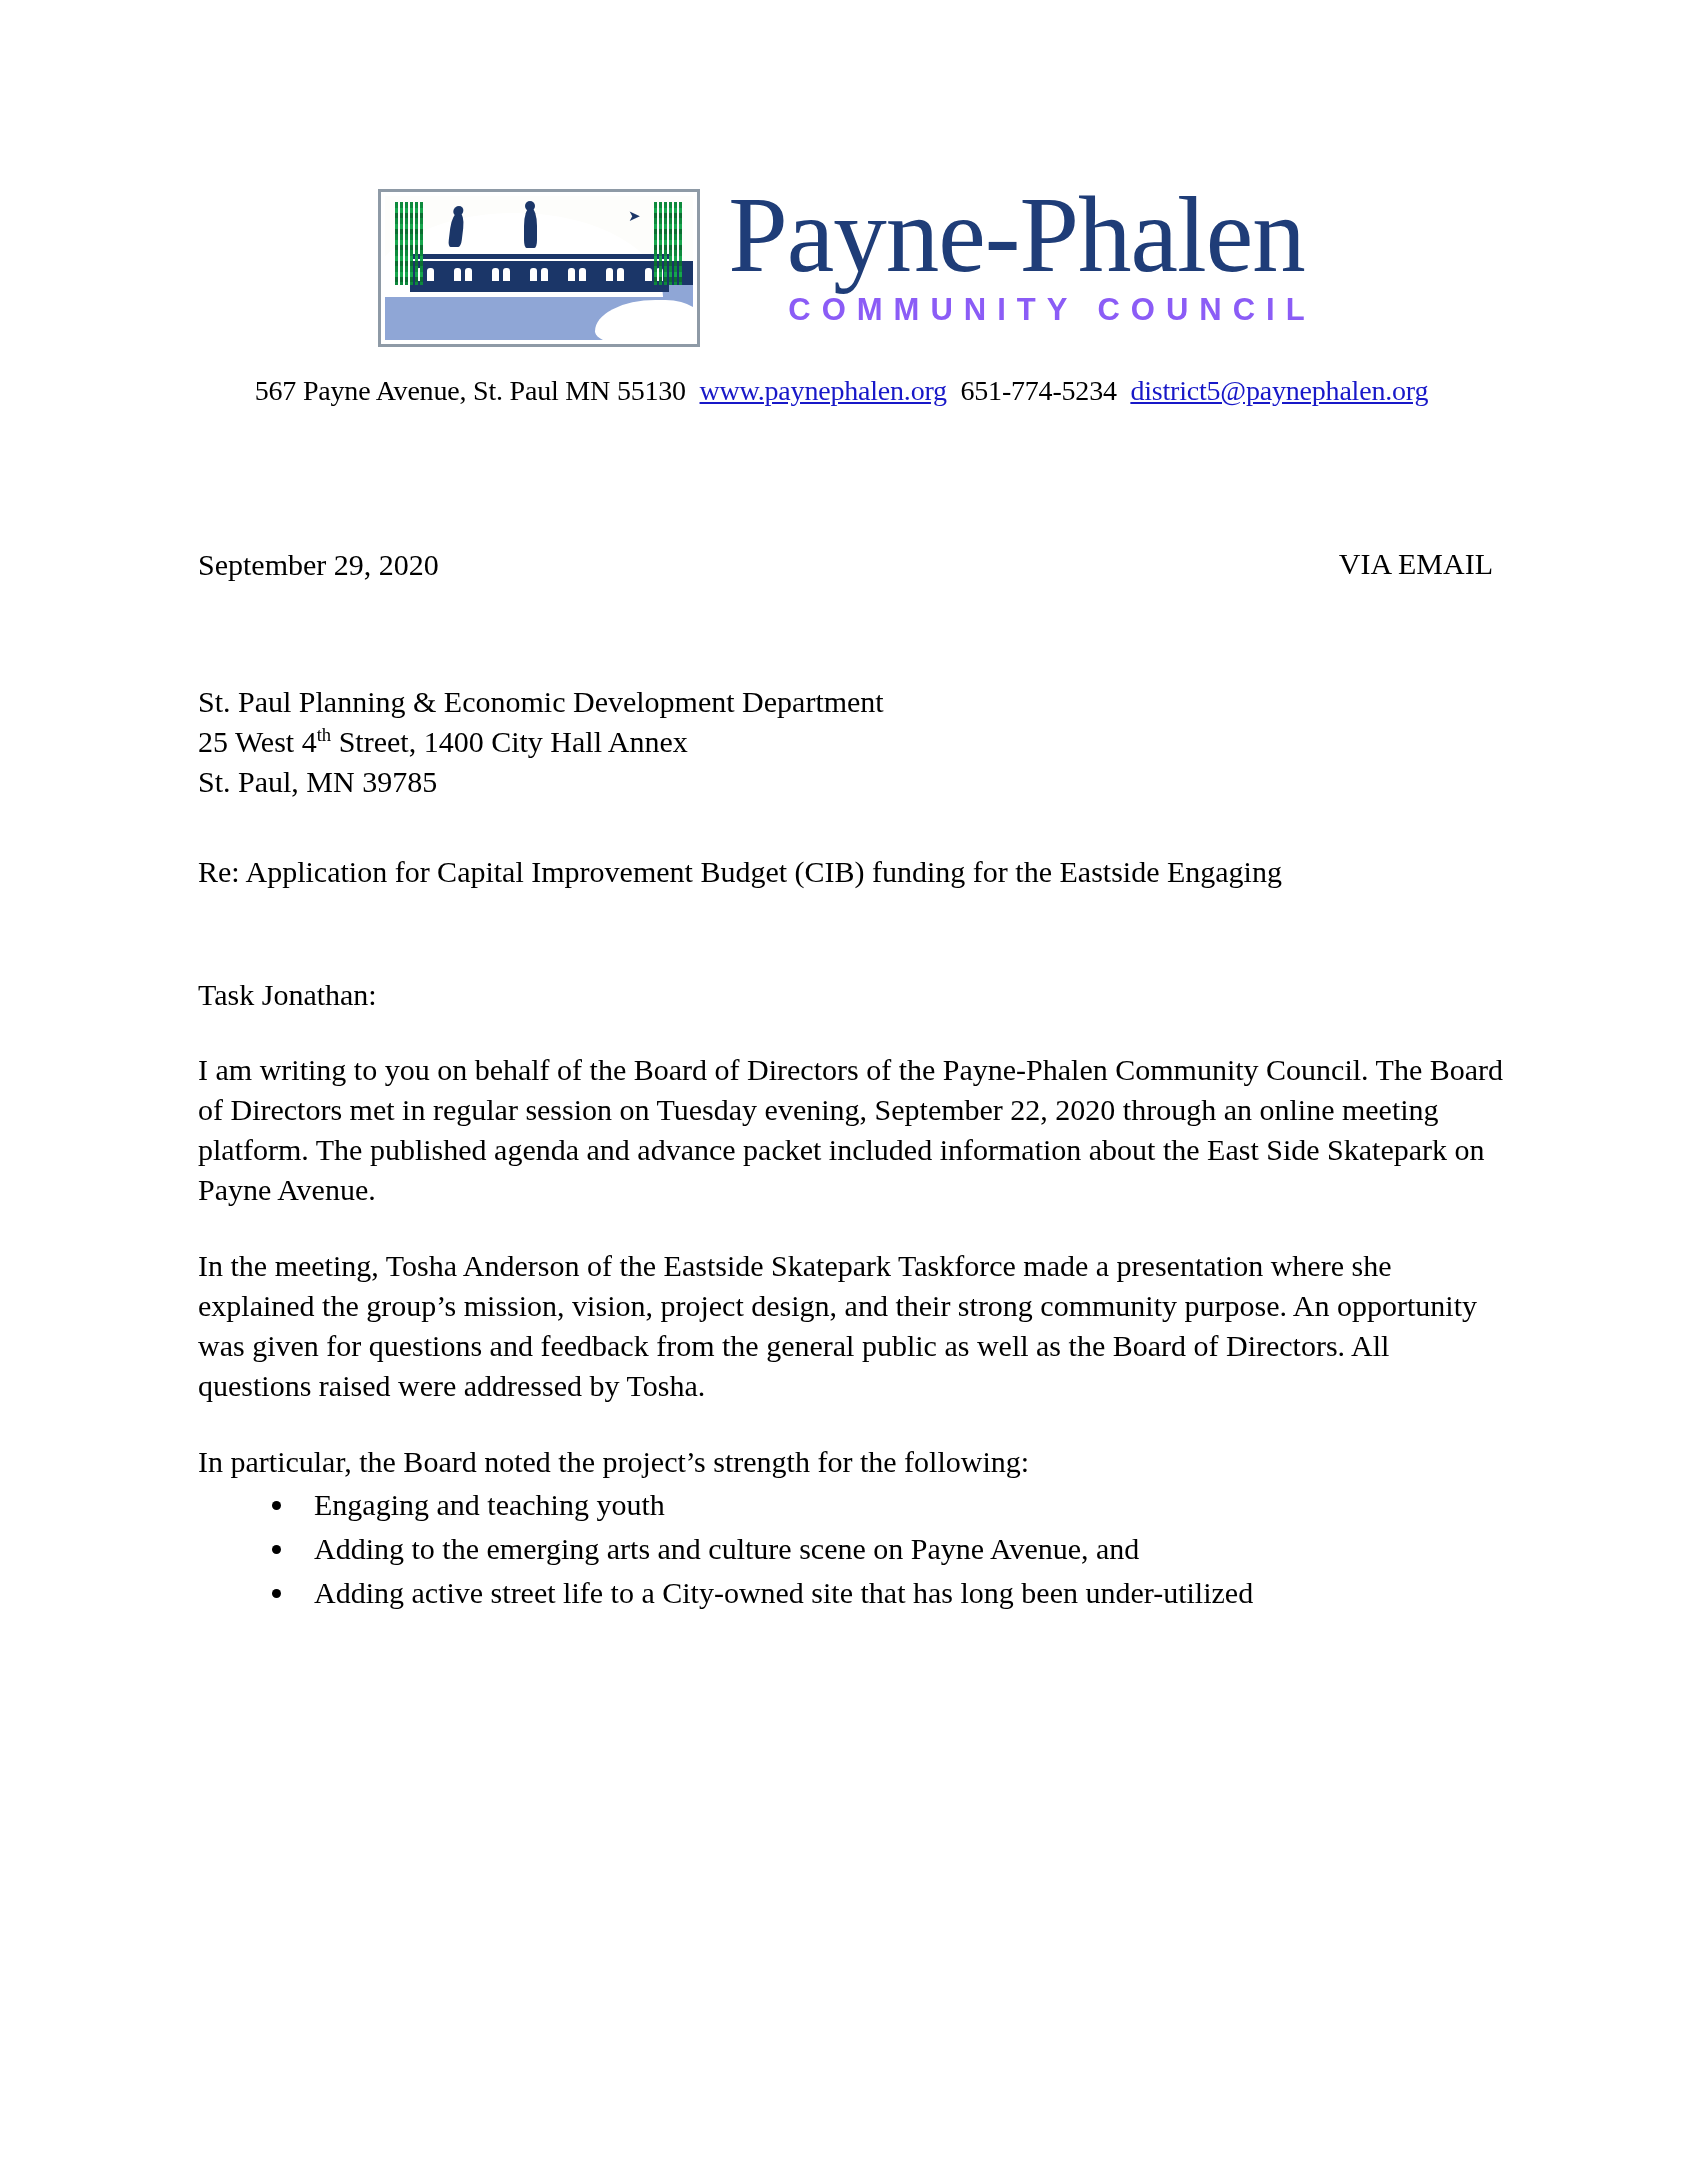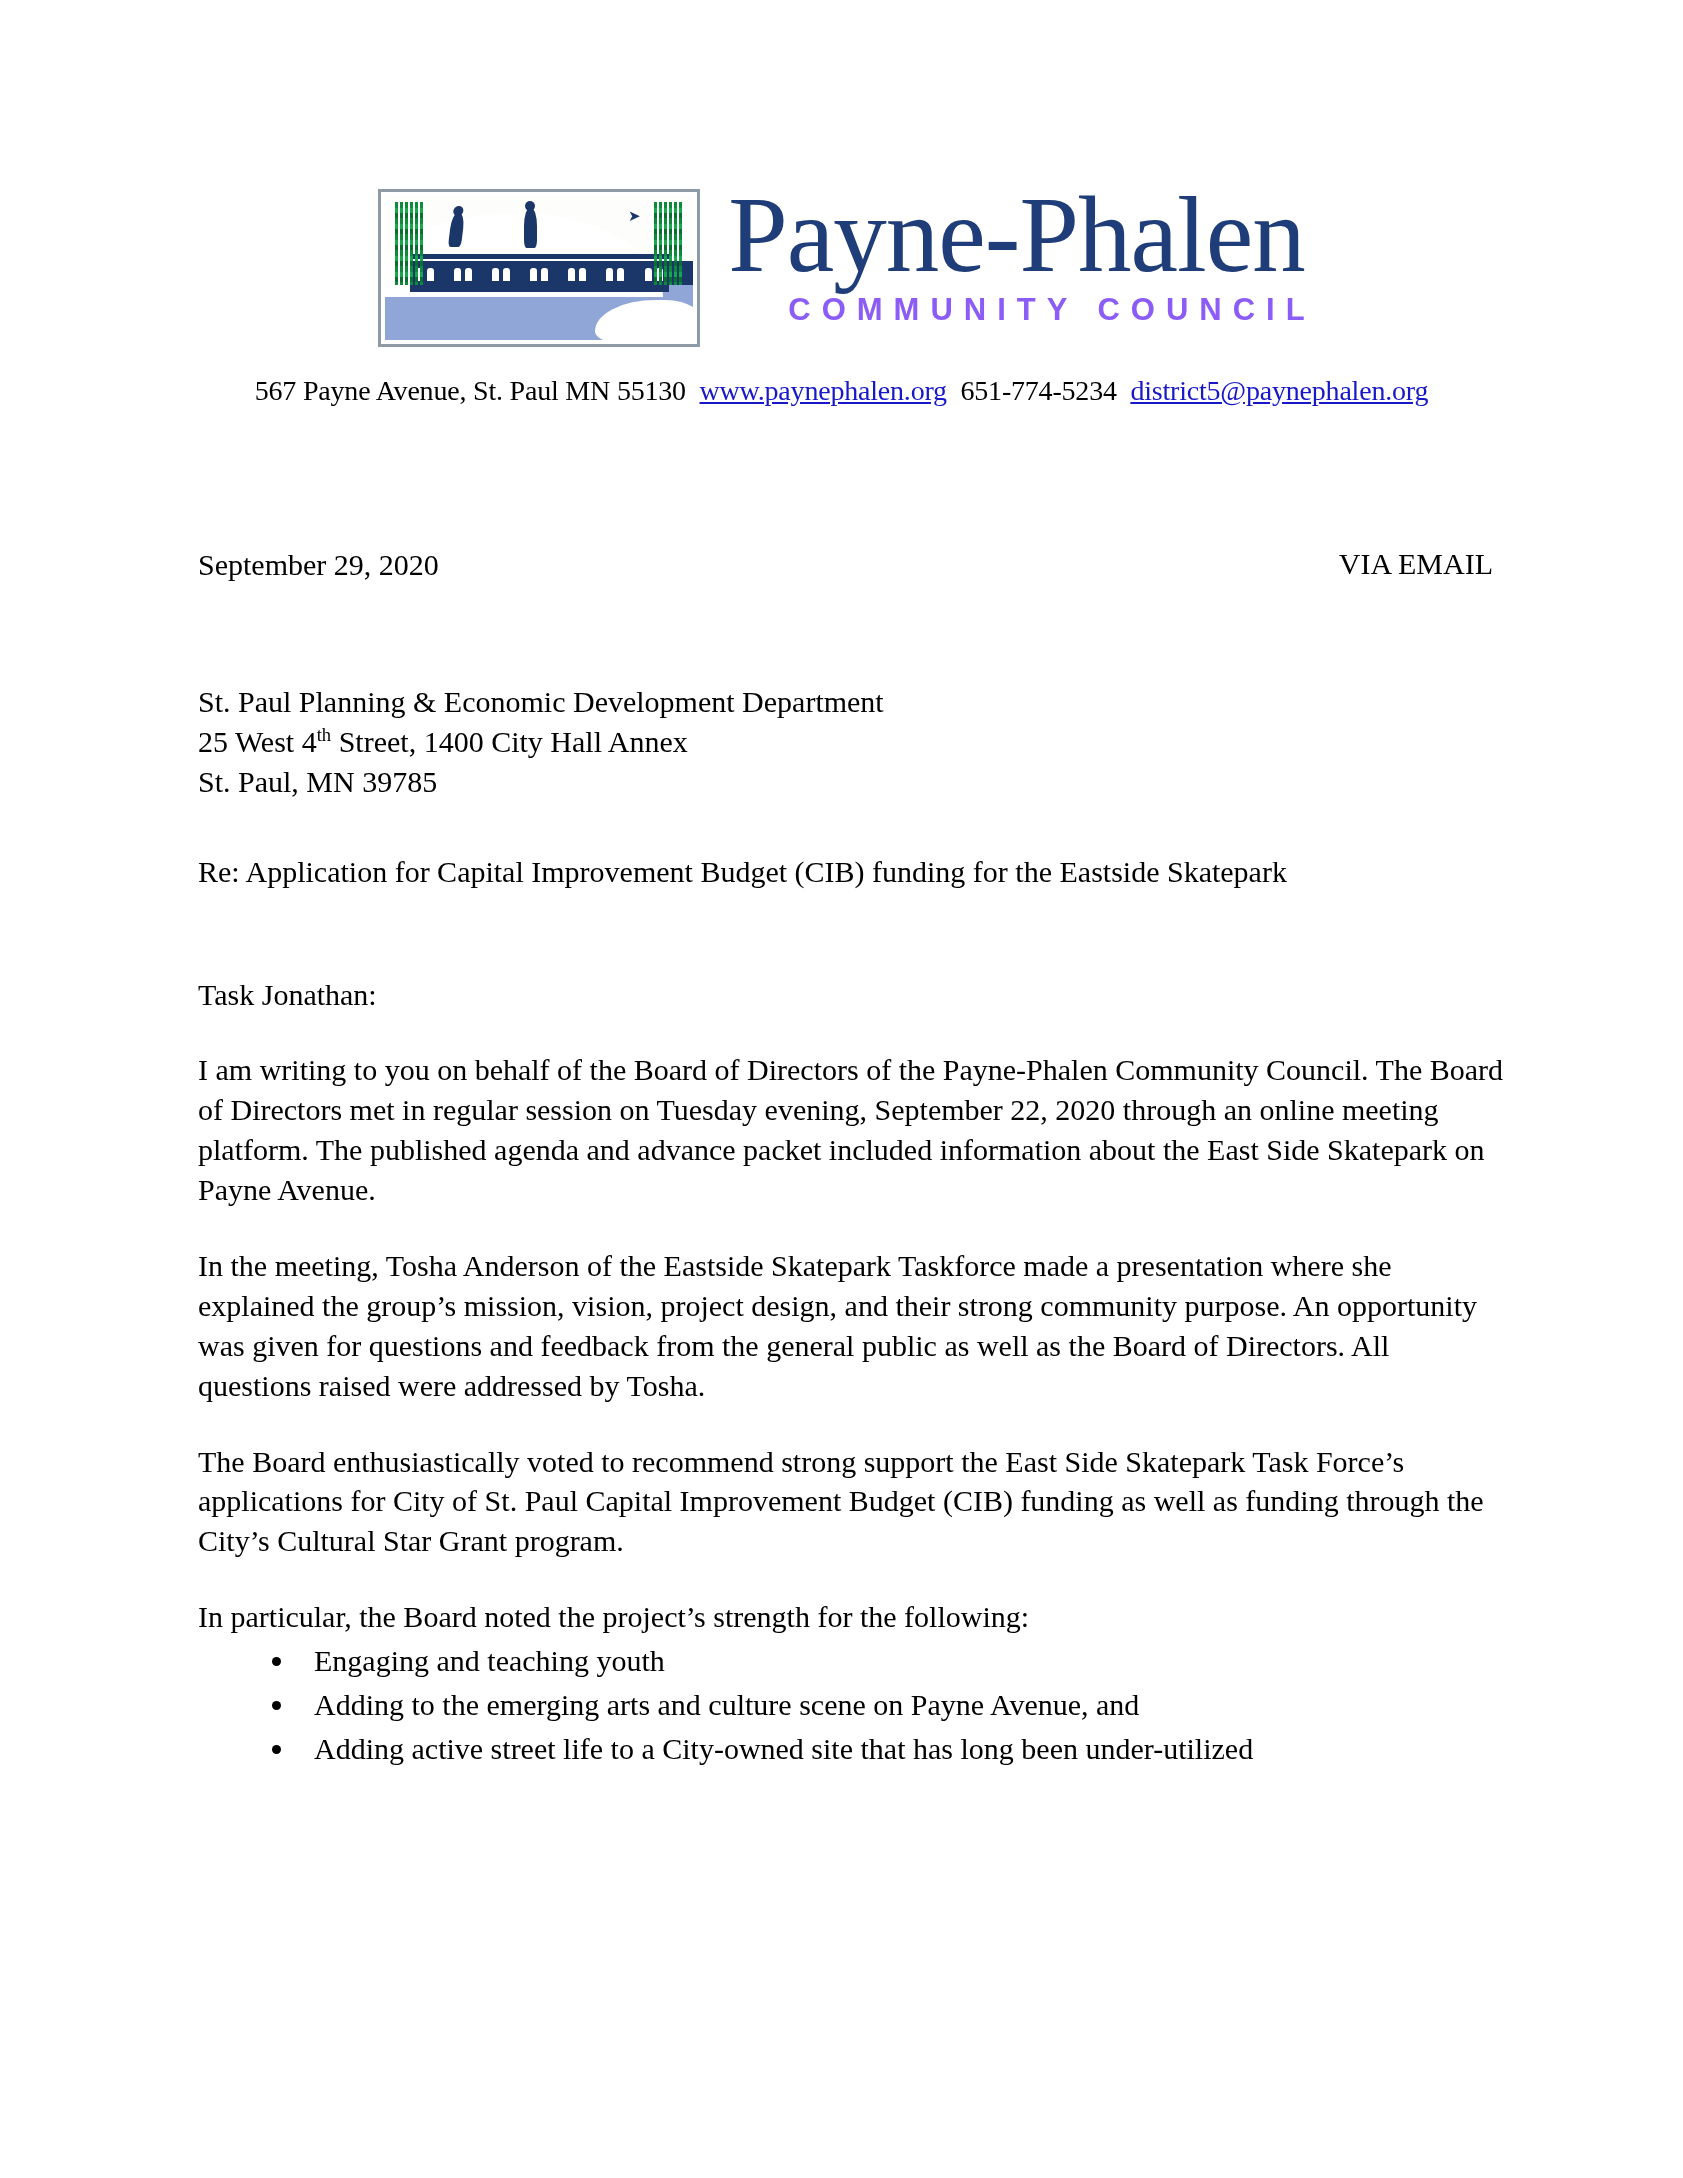--- a/index.html
+++ b/index.html
@@ -353,29 +353,28 @@
     </div>
 
     <div class="addr-block">
       <div class="addr-line">St. Paul Planning &amp; Economic Development Department</div>
       <div class="addr-line">
         <span>25 West 4</span><sup>th</sup><span> Street, 1400 City Hall Annex</span>
       </div>
       <div class="addr-line">St. Paul, MN  39785</div>
     </div>
 
-    <div class="re-line">Re: Application for Capital Improvement Budget (CIB) funding for the Eastside Skatepark</div>
+    <div class="re-line">Re: Application for Capital Improvement Budget (CIB) funding for the Eastside Engaging</div>
 
     <div class="salutation">Task Jonathan:</div>
 
     <p class="para">I am writing to you on behalf of the Board of Directors of the Payne-Phalen Community Council.  The Board of Directors met in regular session on Tuesday evening, September 22, 2020 through an online meeting platform. The published agenda and advance packet included information about the East Side Skatepark on Payne Avenue.</p>
 
     <p class="para">In the meeting, Tosha Anderson of the Eastside Skatepark Taskforce made a presentation where she explained the group’s mission, vision, project design, and their strong community purpose. An opportunity was given for questions and feedback from the general public as well as the Board of Directors.  All questions raised were addressed by Tosha.</p>
 
-    <p class="para">The Board enthusiastically voted to recommend strong support the East Side Skatepark Task Force’s applications for City of St. Paul Capital Improvement Budget (CIB) funding as well as funding through the City’s Cultural Star Grant program.</p>
 
     <div class="intro-line">In particular, the Board noted the project’s strength for the following:</div>
 
     <ul class="bullets">
       <li>
         <span>Engaging and teaching youth</span>
       </li>
       <li>
         <span>Adding to the emerging arts and culture scene on Payne Avenue, and</span>
       </li>

